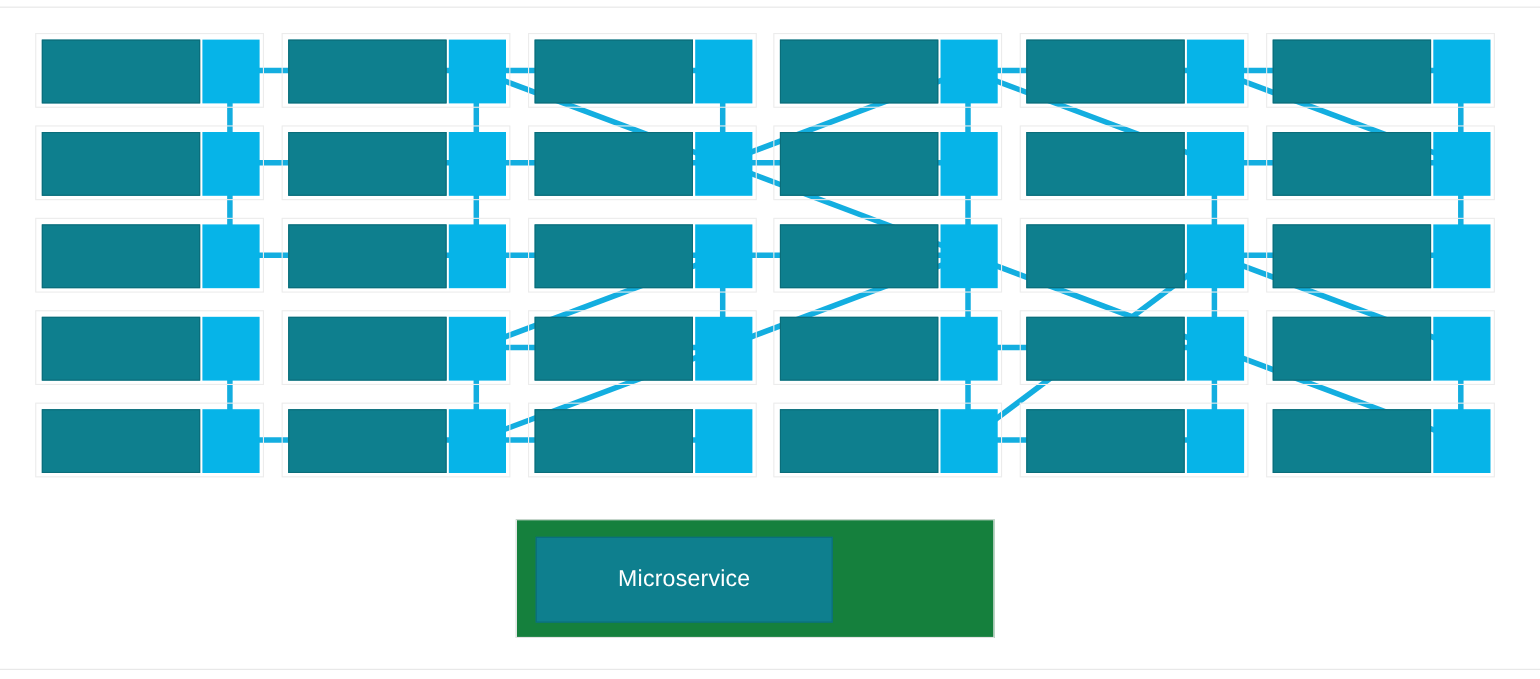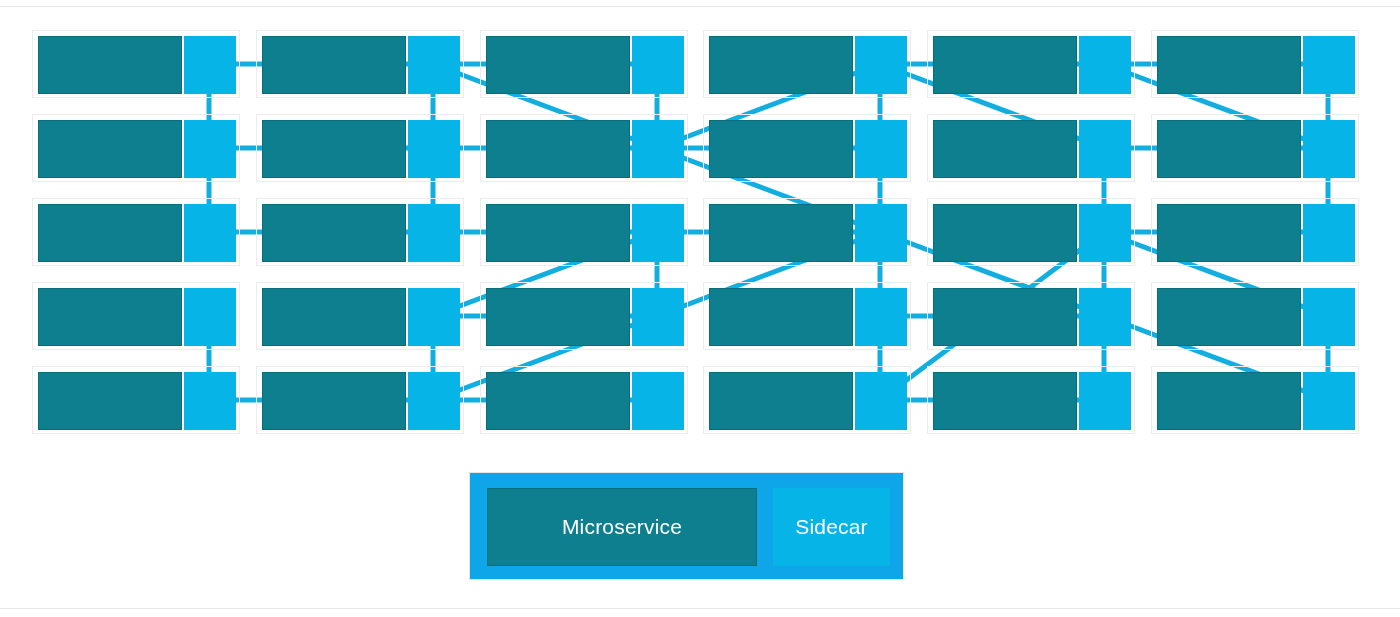--- a/index.html
+++ b/index.html
@@ -77,21 +77,21 @@
 
   
   #legend {
     position: absolute;
     box-sizing: border-box;
     left: 469px;
     top: 472px;
     width: 435px;
     height: 108px;
     border: 1px solid #e4e4e4;
-    background: #0ea5e9;
+    background: #15803d;
   }
   #legend-inner {
     position: absolute;
     left: 17px;
     top: 15px;
     display: flex;
     align-items: center;
   }
   .legend-chip {
     box-sizing: border-box;
@@ -292,18 +292,17 @@
         <div class="cell" style="left: 1151px; top: 366px; width: 208px; height: 68px; border-color: rgb(236, 236, 236);">
           <div class="service" style="left: 5px; top: 5px; width: 144px; height: 58px; background: rgb(14, 127, 142);"></div>
           <div class="sidecar" style="left: 151px; top: 5px; width: 52px; height: 58px; background: rgb(6, 180, 232);"></div>
         </div>
       </div>
   </div>
 
   <div id="legend">
     <div id="legend-inner">
       <div class="legend-chip service-chip">Microservice</div>
-      <div class="legend-chip sidecar-chip">Sidecar</div>
     </div>
   </div>
 
   <div class="rule bottom"></div>
 </div>
 
 </body></html>

